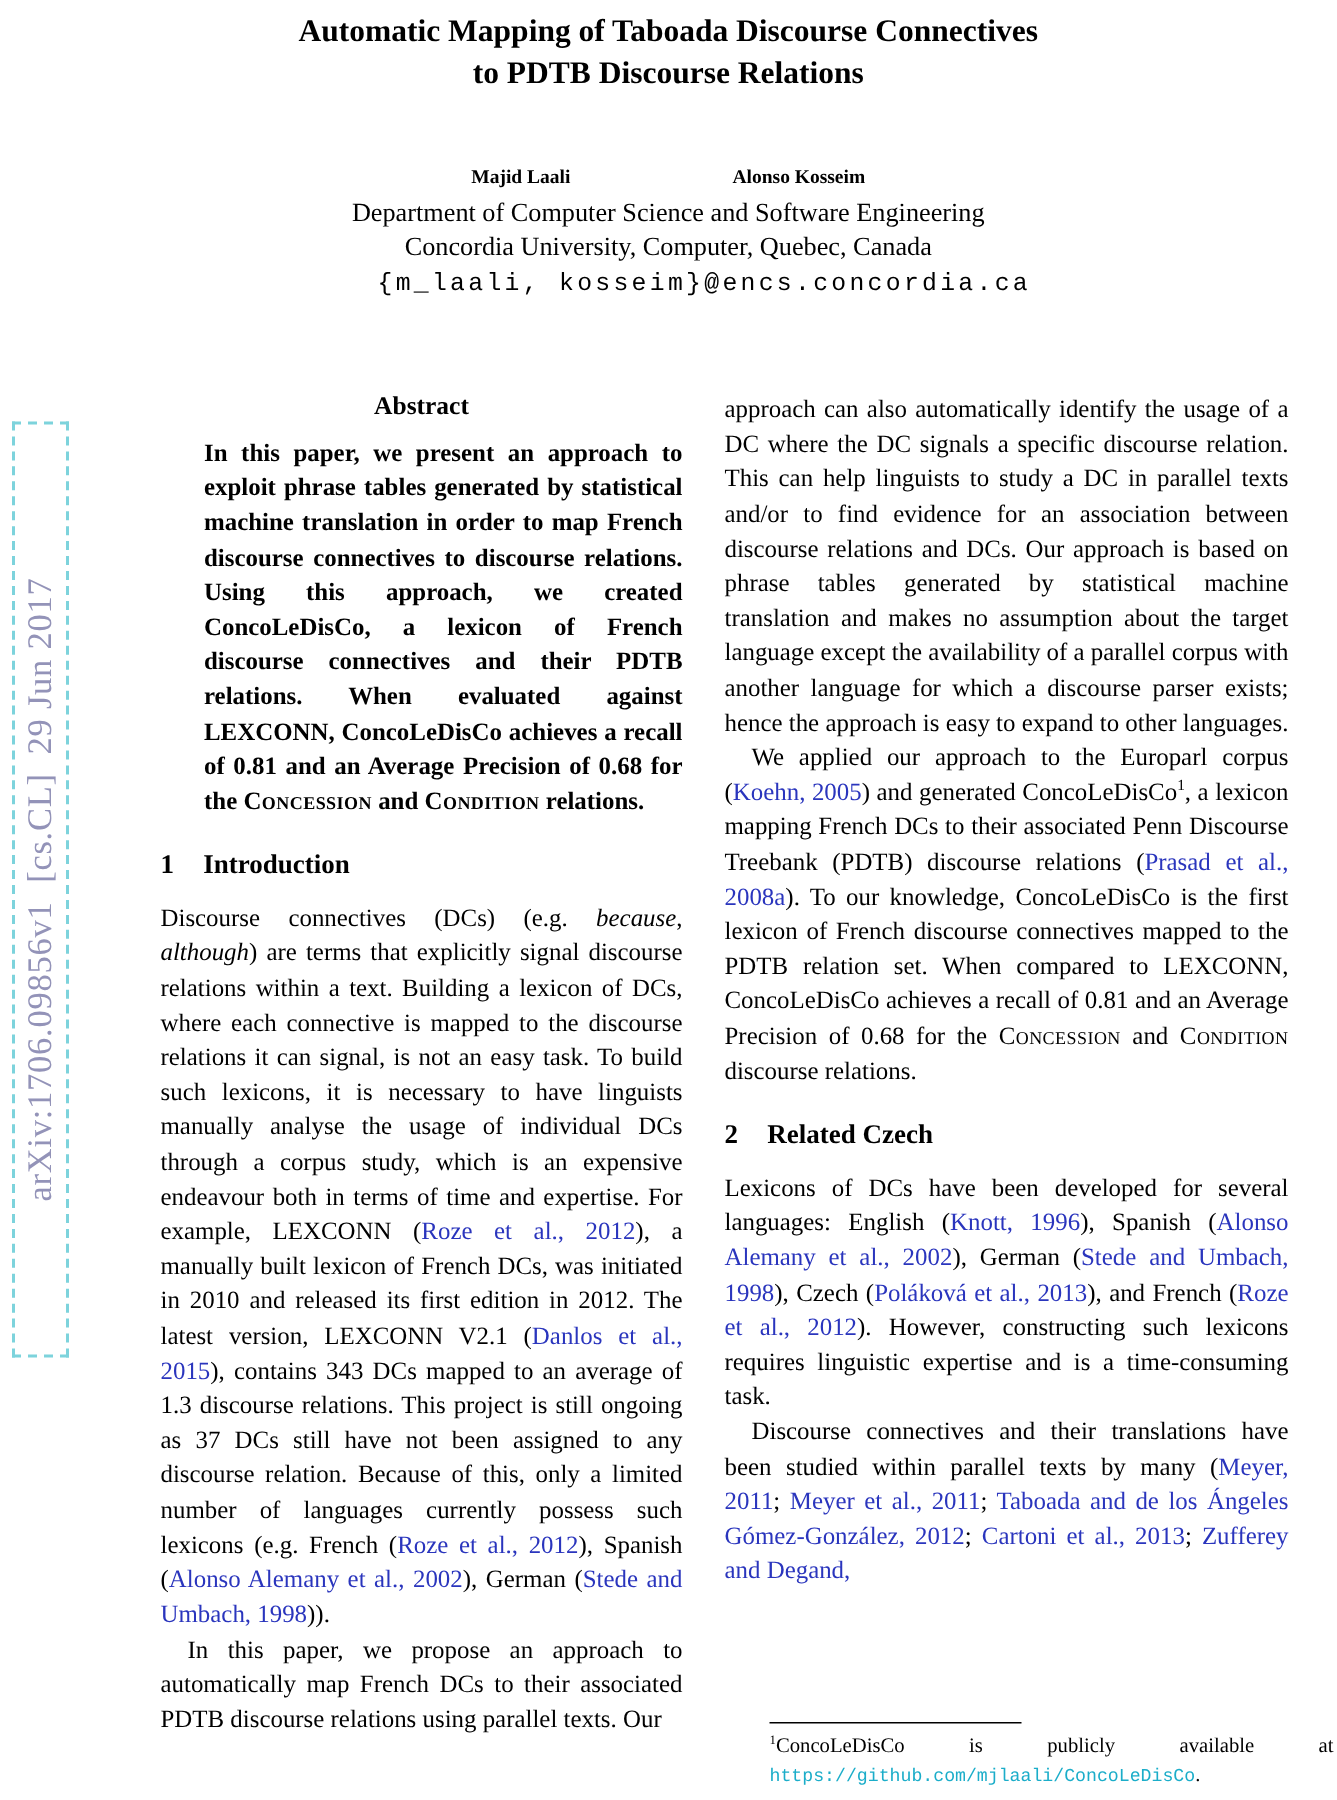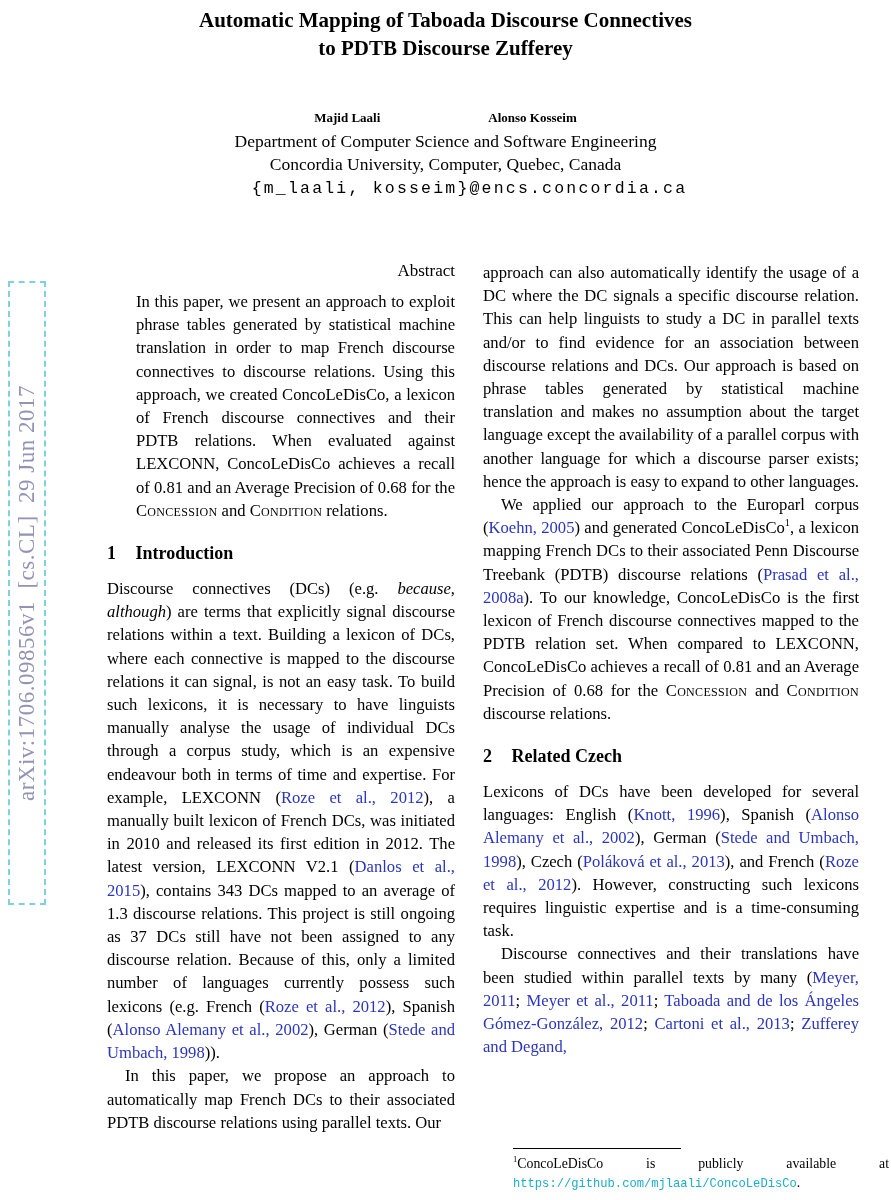--- a/index.html
+++ b/index.html
@@ -55,24 +55,24 @@
   p.just {
     margin:0;
     text-align:justify;
     font-size:16.6px;
     line-height:23.2px;
     hyphens:auto;
   }
   p.indent { text-indent:18px; }
 
   .abs-heading {
-    text-align:right; font-weight:normal; font-size:17px;
+    text-align:center; font-weight:bold; font-size:17px;
     margin-bottom:9px;
   }
-  .abs-body { padding-left:29px; }
+  .abs-body { padding-left:29px;font-weight:bold; }
 
   h2.sec {
     font-size:18px; font-weight:bold;
     margin:20px 0 13px 0;
     line-height:22px;
   }
   h2.sec .sec-num { margin-right:15px; }
 
   
   .s-cite { color:var(--citation, #2a35bd); }
@@ -105,21 +105,21 @@
 
 <div class="page">
 
   <div class="watermark-box">
     <span class="watermark-text">arXiv:1706.09856v1  [cs.CL]  29 Jun 2017</span>
   </div>
 
   <header class="header">
     <div class="title">
       <div>Automatic Mapping of Taboada Discourse Connectives</div>
-      <div>to PDTB Discourse Zufferey</div>
+      <div>to PDTB Discourse Relations</div>
     </div>
     <div class="authors">
       <span>Majid Laali</span>
       <span>Alonso Kosseim</span>
     </div>
     <div class="affil">Department of Computer Science and Software Engineering</div>
     <div class="affil">Concordia University, Computer, Quebec, Canada</div>
     <div class="email">{m_laali, kosseim}@encs.concordia.ca</div>
   </header>
 

